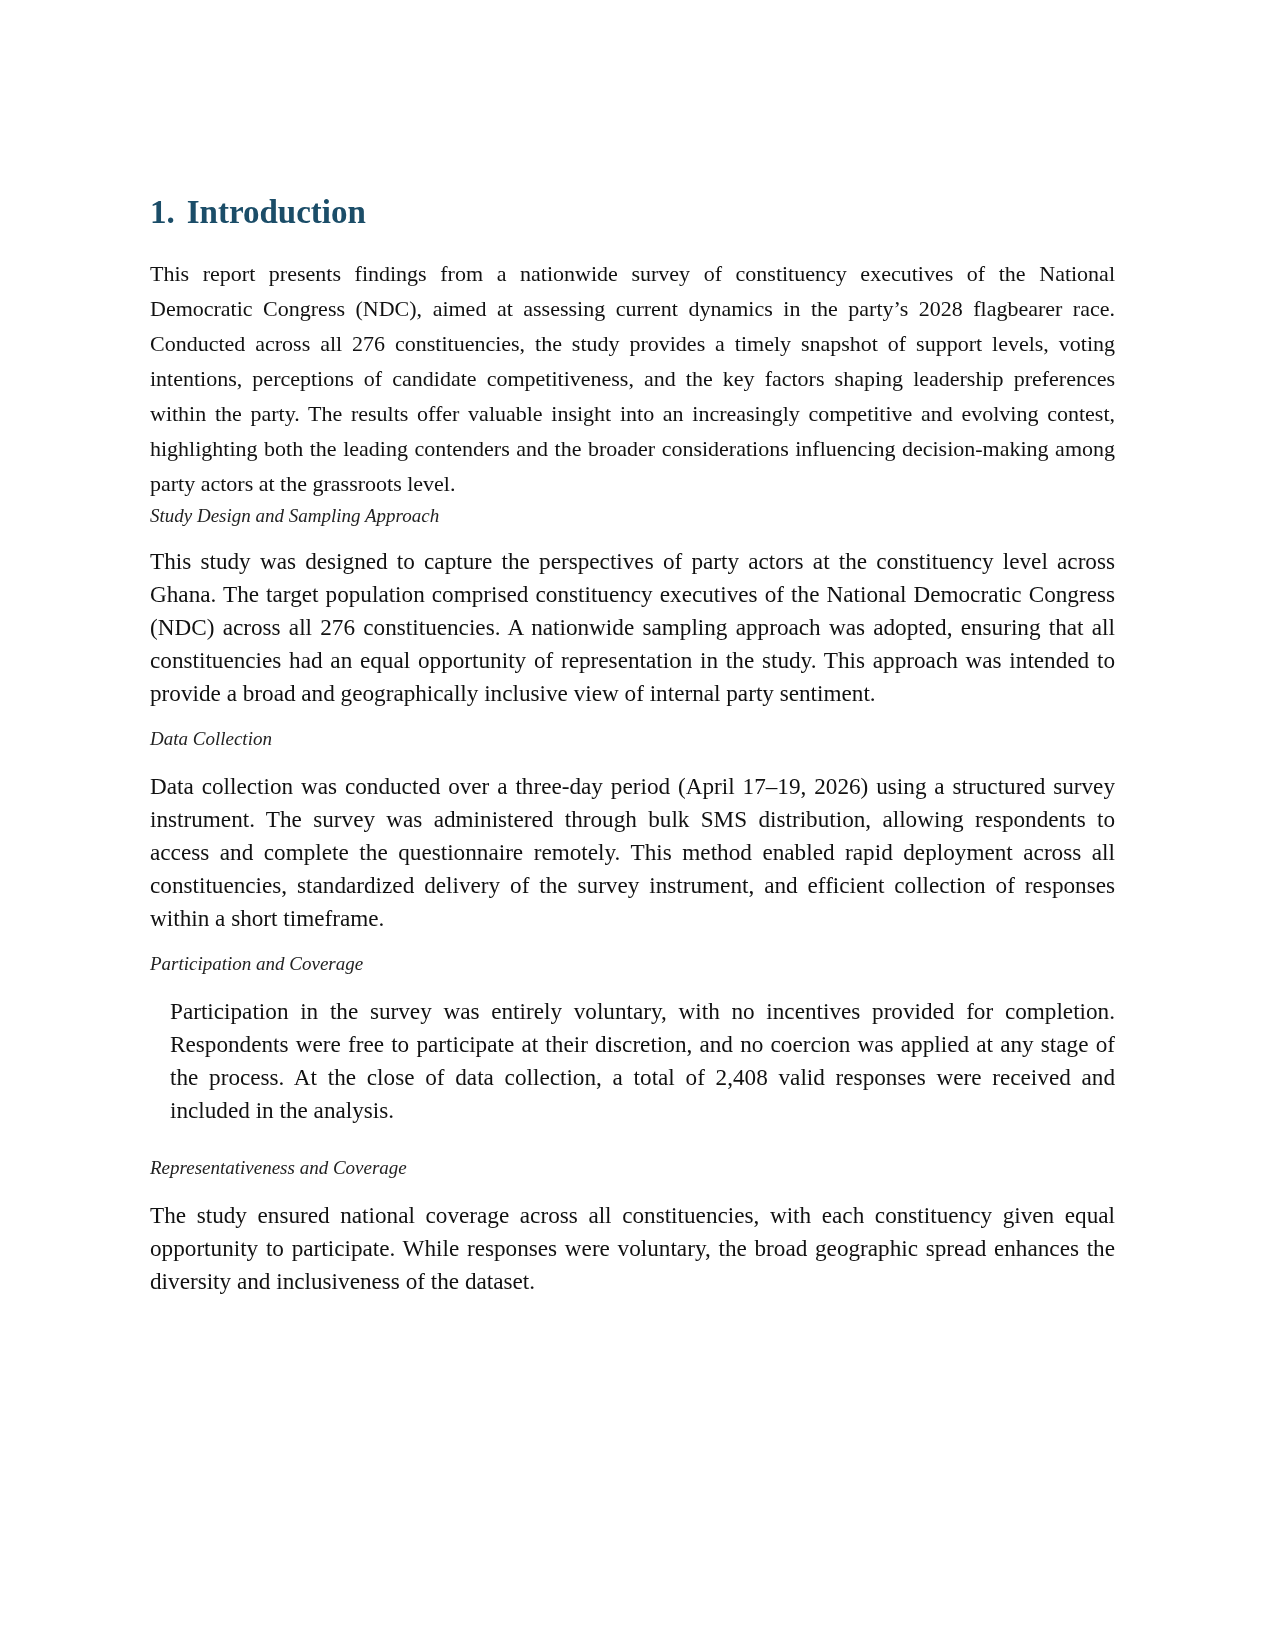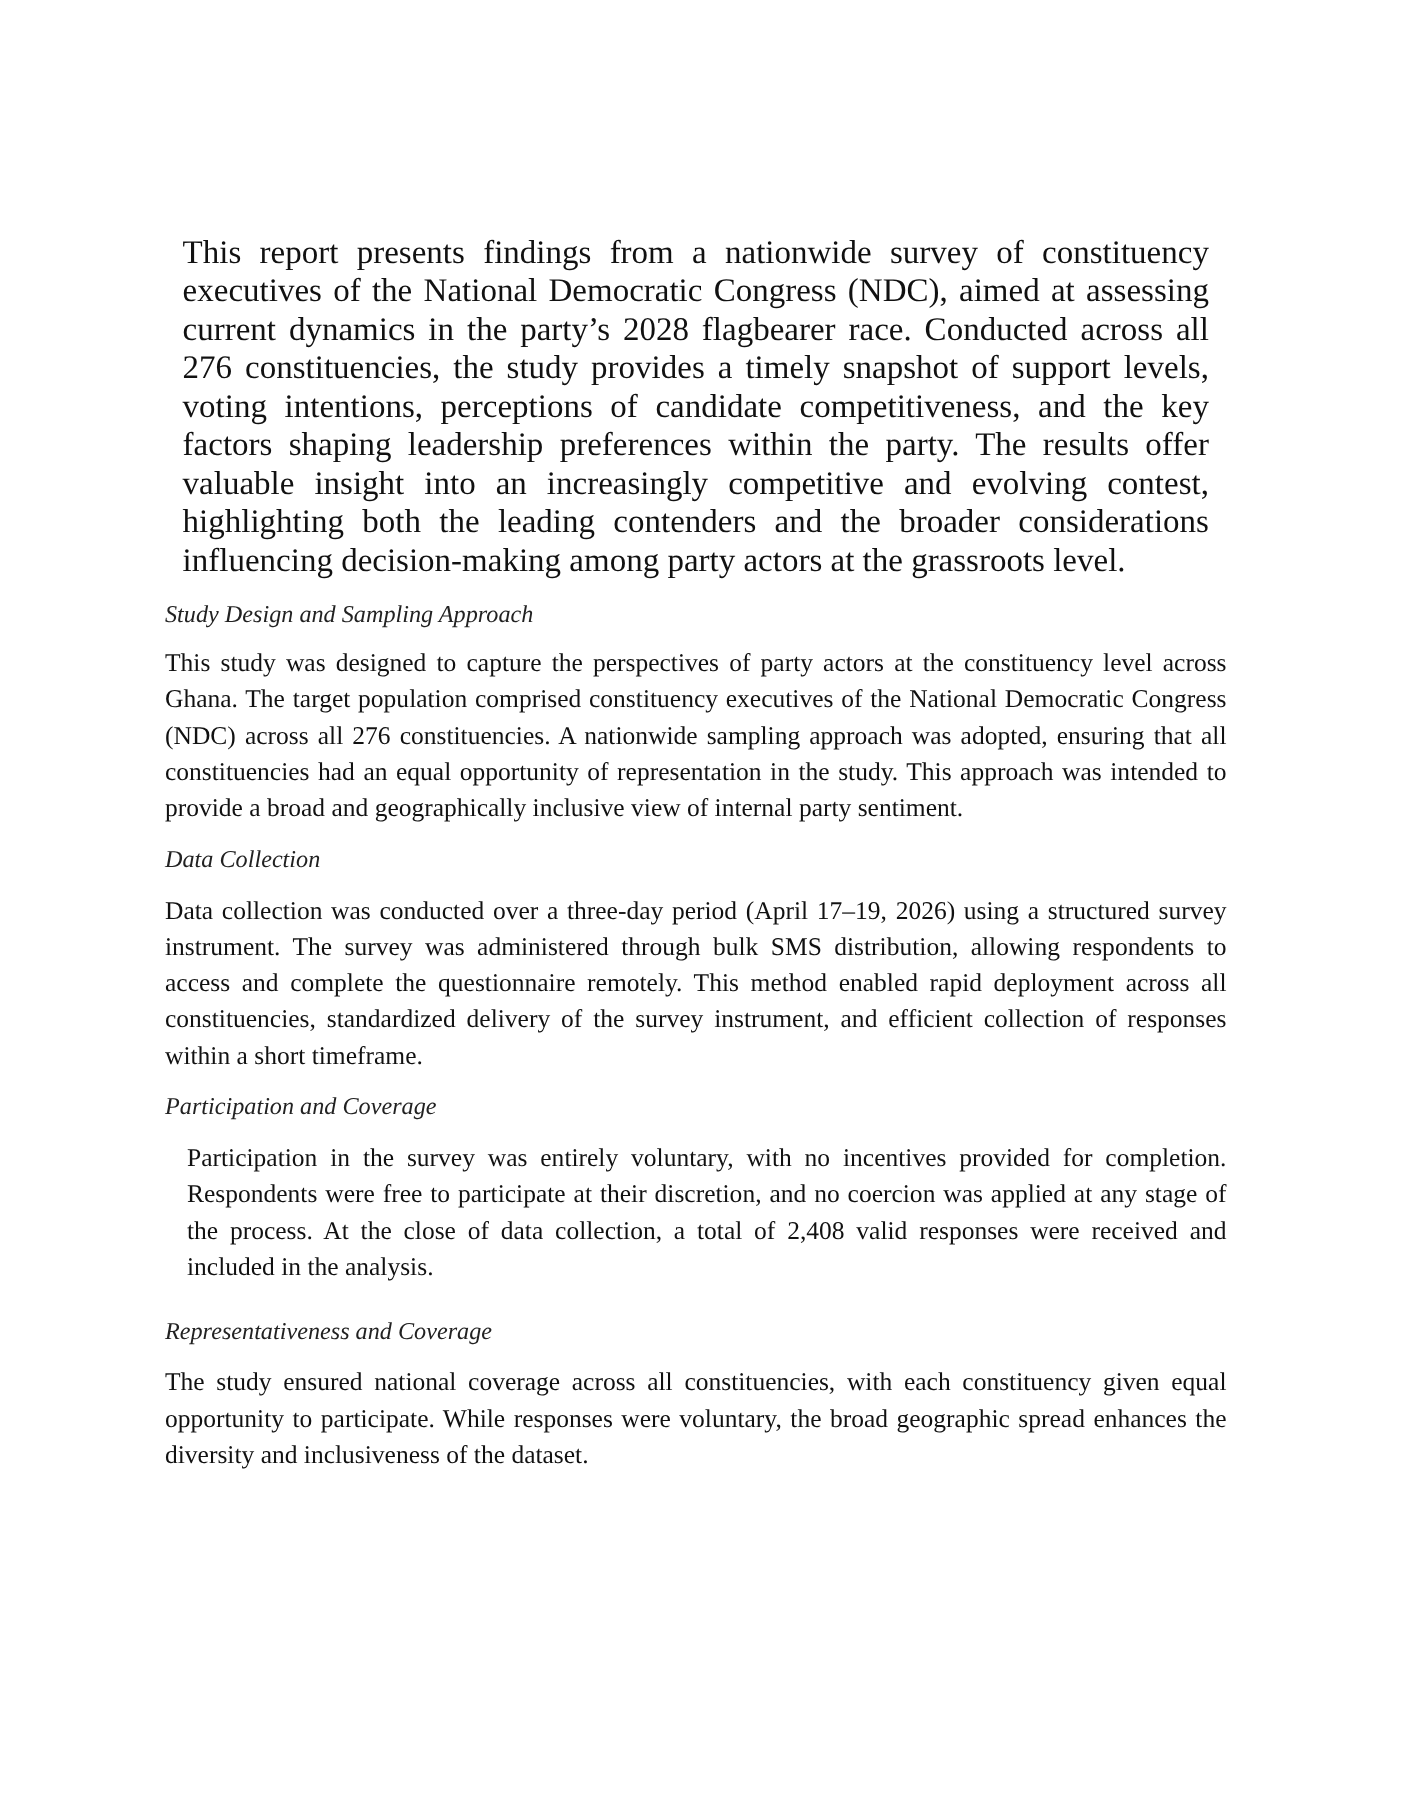--- a/index.html
+++ b/index.html
@@ -9,36 +9,39 @@
     font-family: "Liberation Serif", "DejaVu Serif", serif;
     color: #111111;
   }
   h1 {
     font-family: "Liberation Serif", "DejaVu Serif", serif;
     font-weight: bold; color: #1b4d68; font-size: 33px;
     margin: 0; line-height: 44px;
   }
   .num { margin-right: 12px; }
   p.body {
-    font-size: 30px; line-height: 35px; margin: 16px;
+    font-size: 22px; line-height: 35px; margin: 0;
     text-align: justify; text-align-last: left;
   }
   p.body2 {
     font-size: 23.2px; line-height: 33px; margin: 0;
     text-align: justify; text-align-last: left;
   }
   .sub {
-    font-style: italic; font-size: 22px; line-height: 30px; margin: 0;
+    font-style: italic; font-size: 19px; line-height: 30px; margin: 0;
     color: #222;
   }
 </style>
 </head>
 <body>
 
 <div class="page">
+  <h1>
+    <span class="num">1.</span><span>Introduction</span>
+  </h1>
   <p class="body" style="margin-top:22px;">This report presents findings from a nationwide survey of constituency executives of the National Democratic Congress (NDC), aimed at assessing current dynamics in the party’s 2028 flagbearer race. Conducted across all 276 constituencies, the study provides a timely snapshot of support levels, voting intentions, perceptions of candidate competitiveness, and the key factors shaping leadership preferences within the party. The results offer valuable insight into an increasingly competitive and evolving contest, highlighting both the leading contenders and the broader considerations influencing decision-making among party actors at the grassroots level.</p>
 
 
   <p class="sub">Study Design and Sampling Approach</p>
   <p class="body2" style="margin-top:14px;">This study was designed to capture the perspectives of party actors at the constituency level across Ghana. The target population comprised constituency executives of the National Democratic Congress (NDC) across all 276 constituencies. A nationwide sampling approach was adopted, ensuring that all constituencies had an equal opportunity of representation in the study. This approach was intended to provide a broad and geographically inclusive view of internal party sentiment.</p>
 
   <p class="sub" style="margin-top:14px;">Data Collection</p>
   <p class="body2" style="margin-top:16px;">Data collection was conducted over a three-day period (April 17–19, 2026) using a structured survey instrument. The survey was administered through bulk SMS distribution, allowing respondents to access and complete the questionnaire remotely. This method enabled rapid deployment across all constituencies, standardized delivery of the survey instrument, and efficient collection of responses within a short timeframe.</p>
 
   <p class="sub" style="margin-top:14px;">Participation and Coverage</p>

